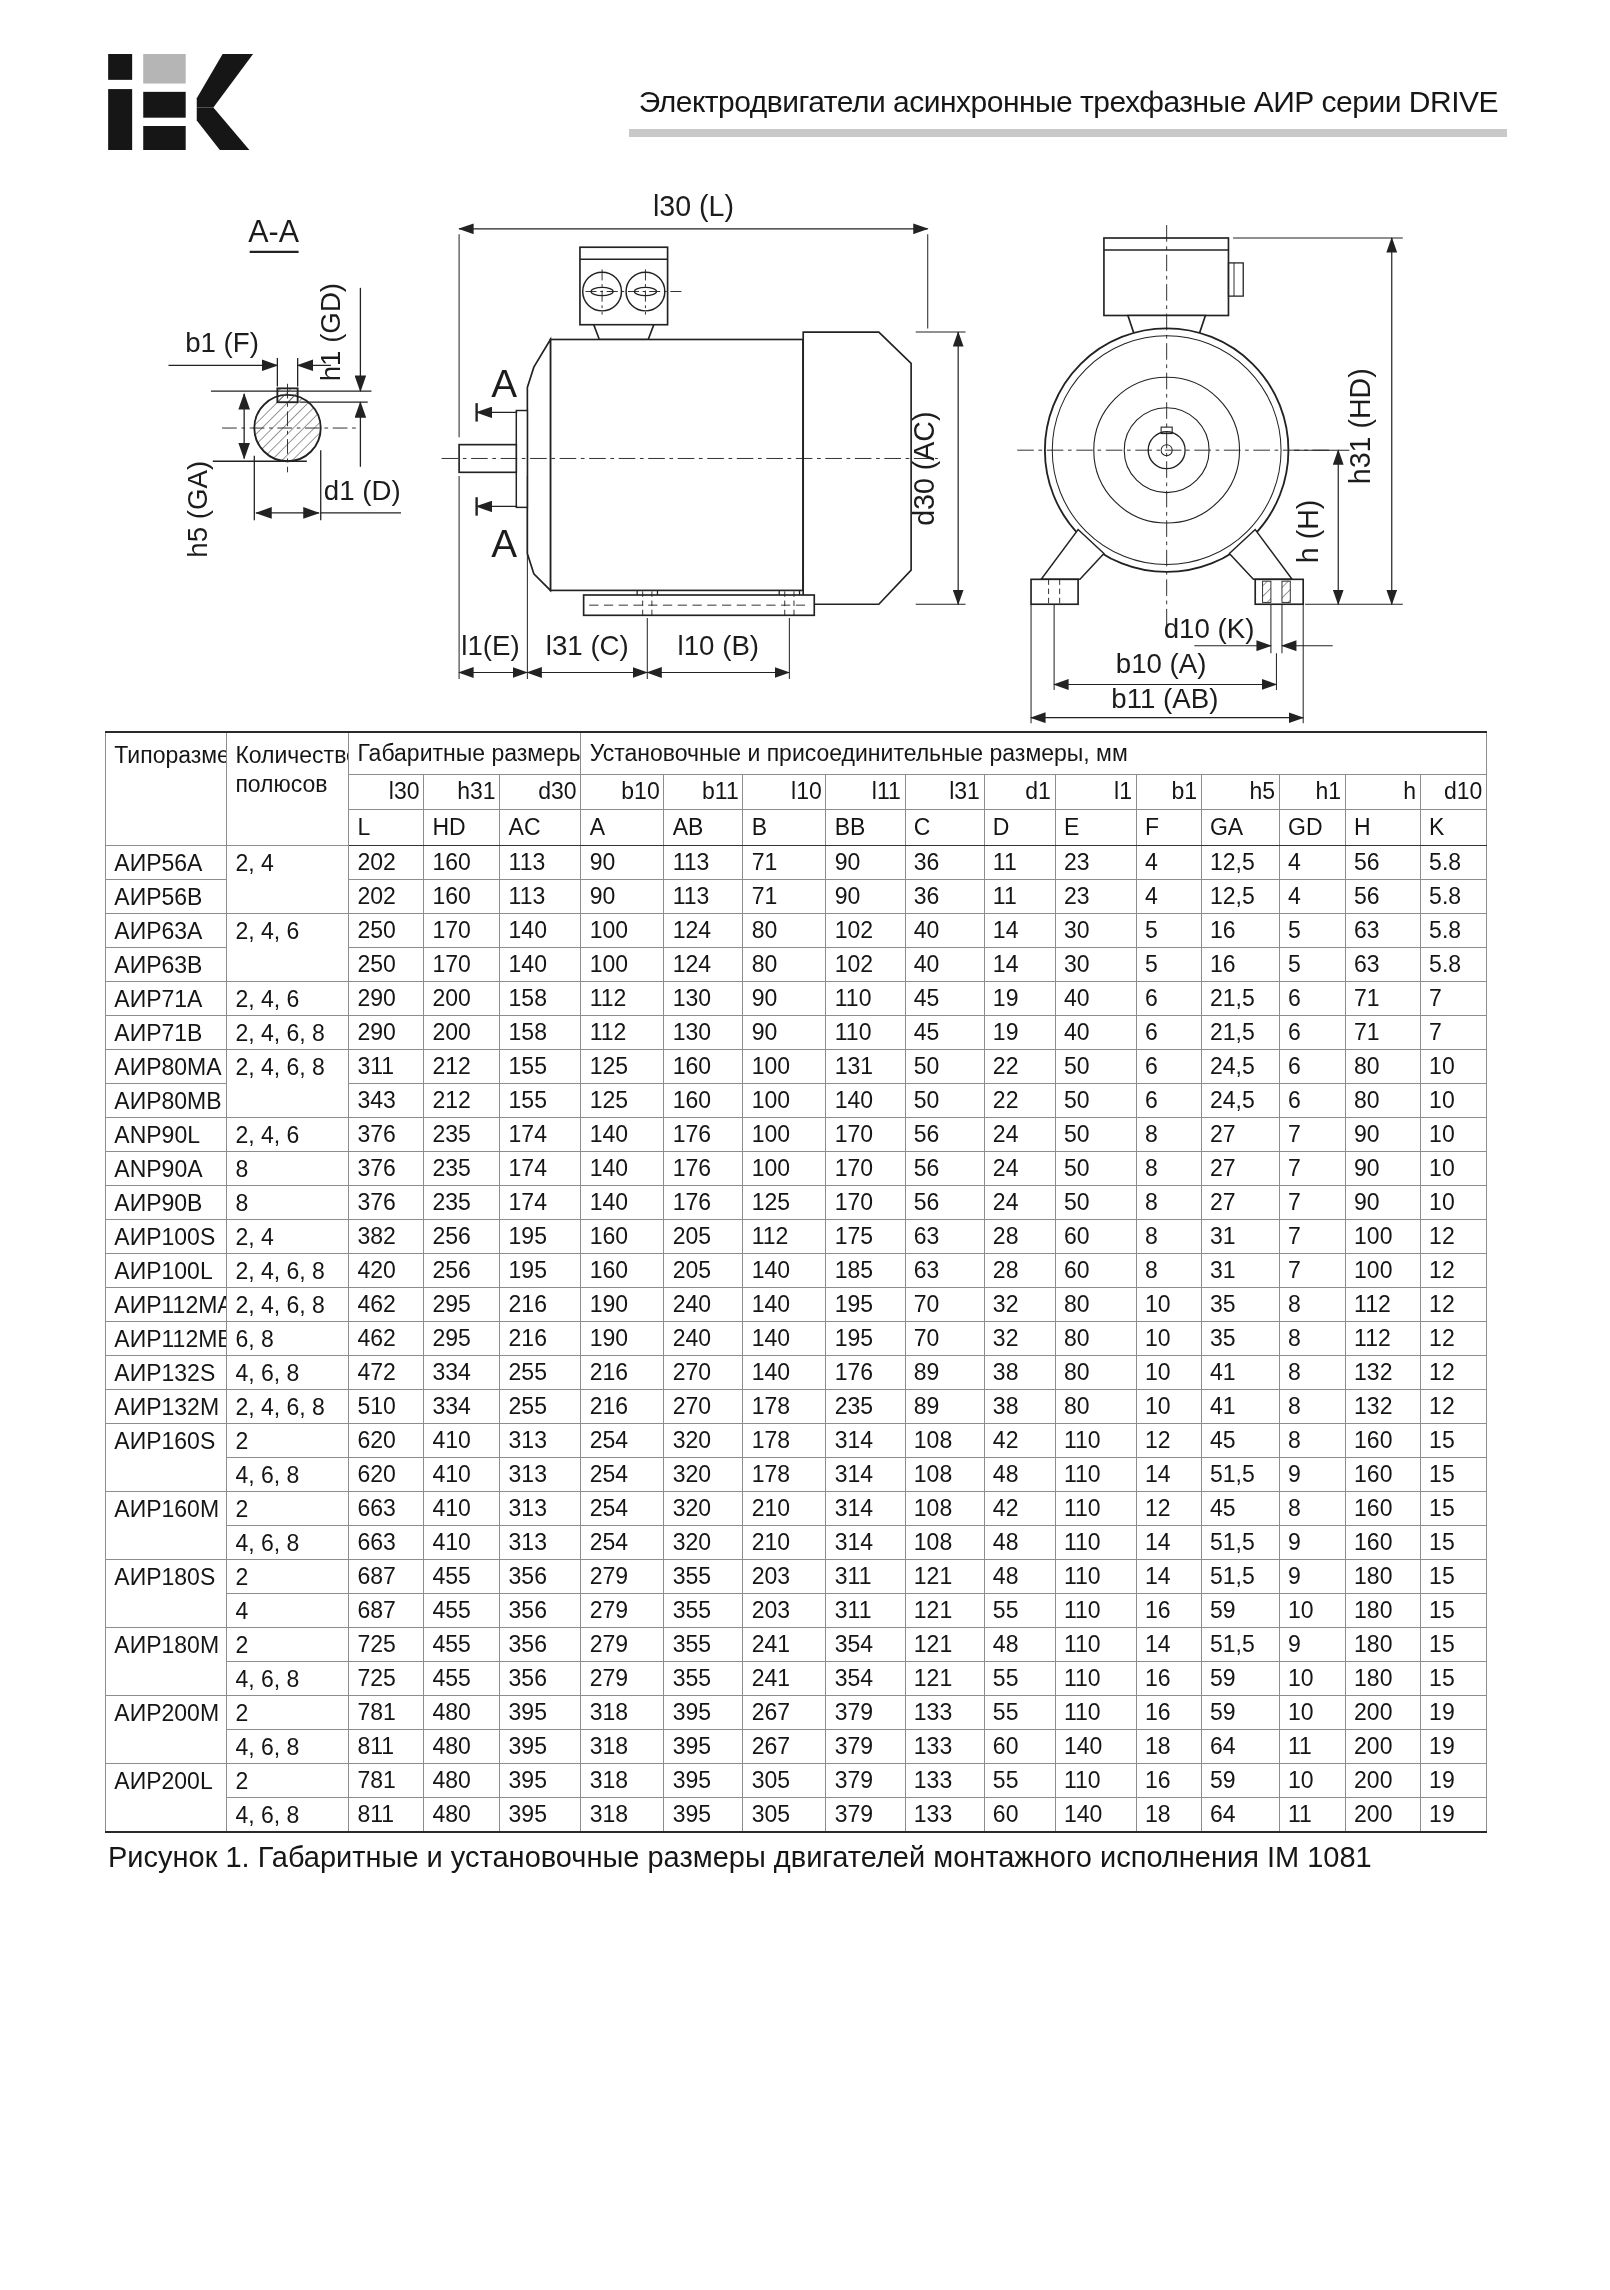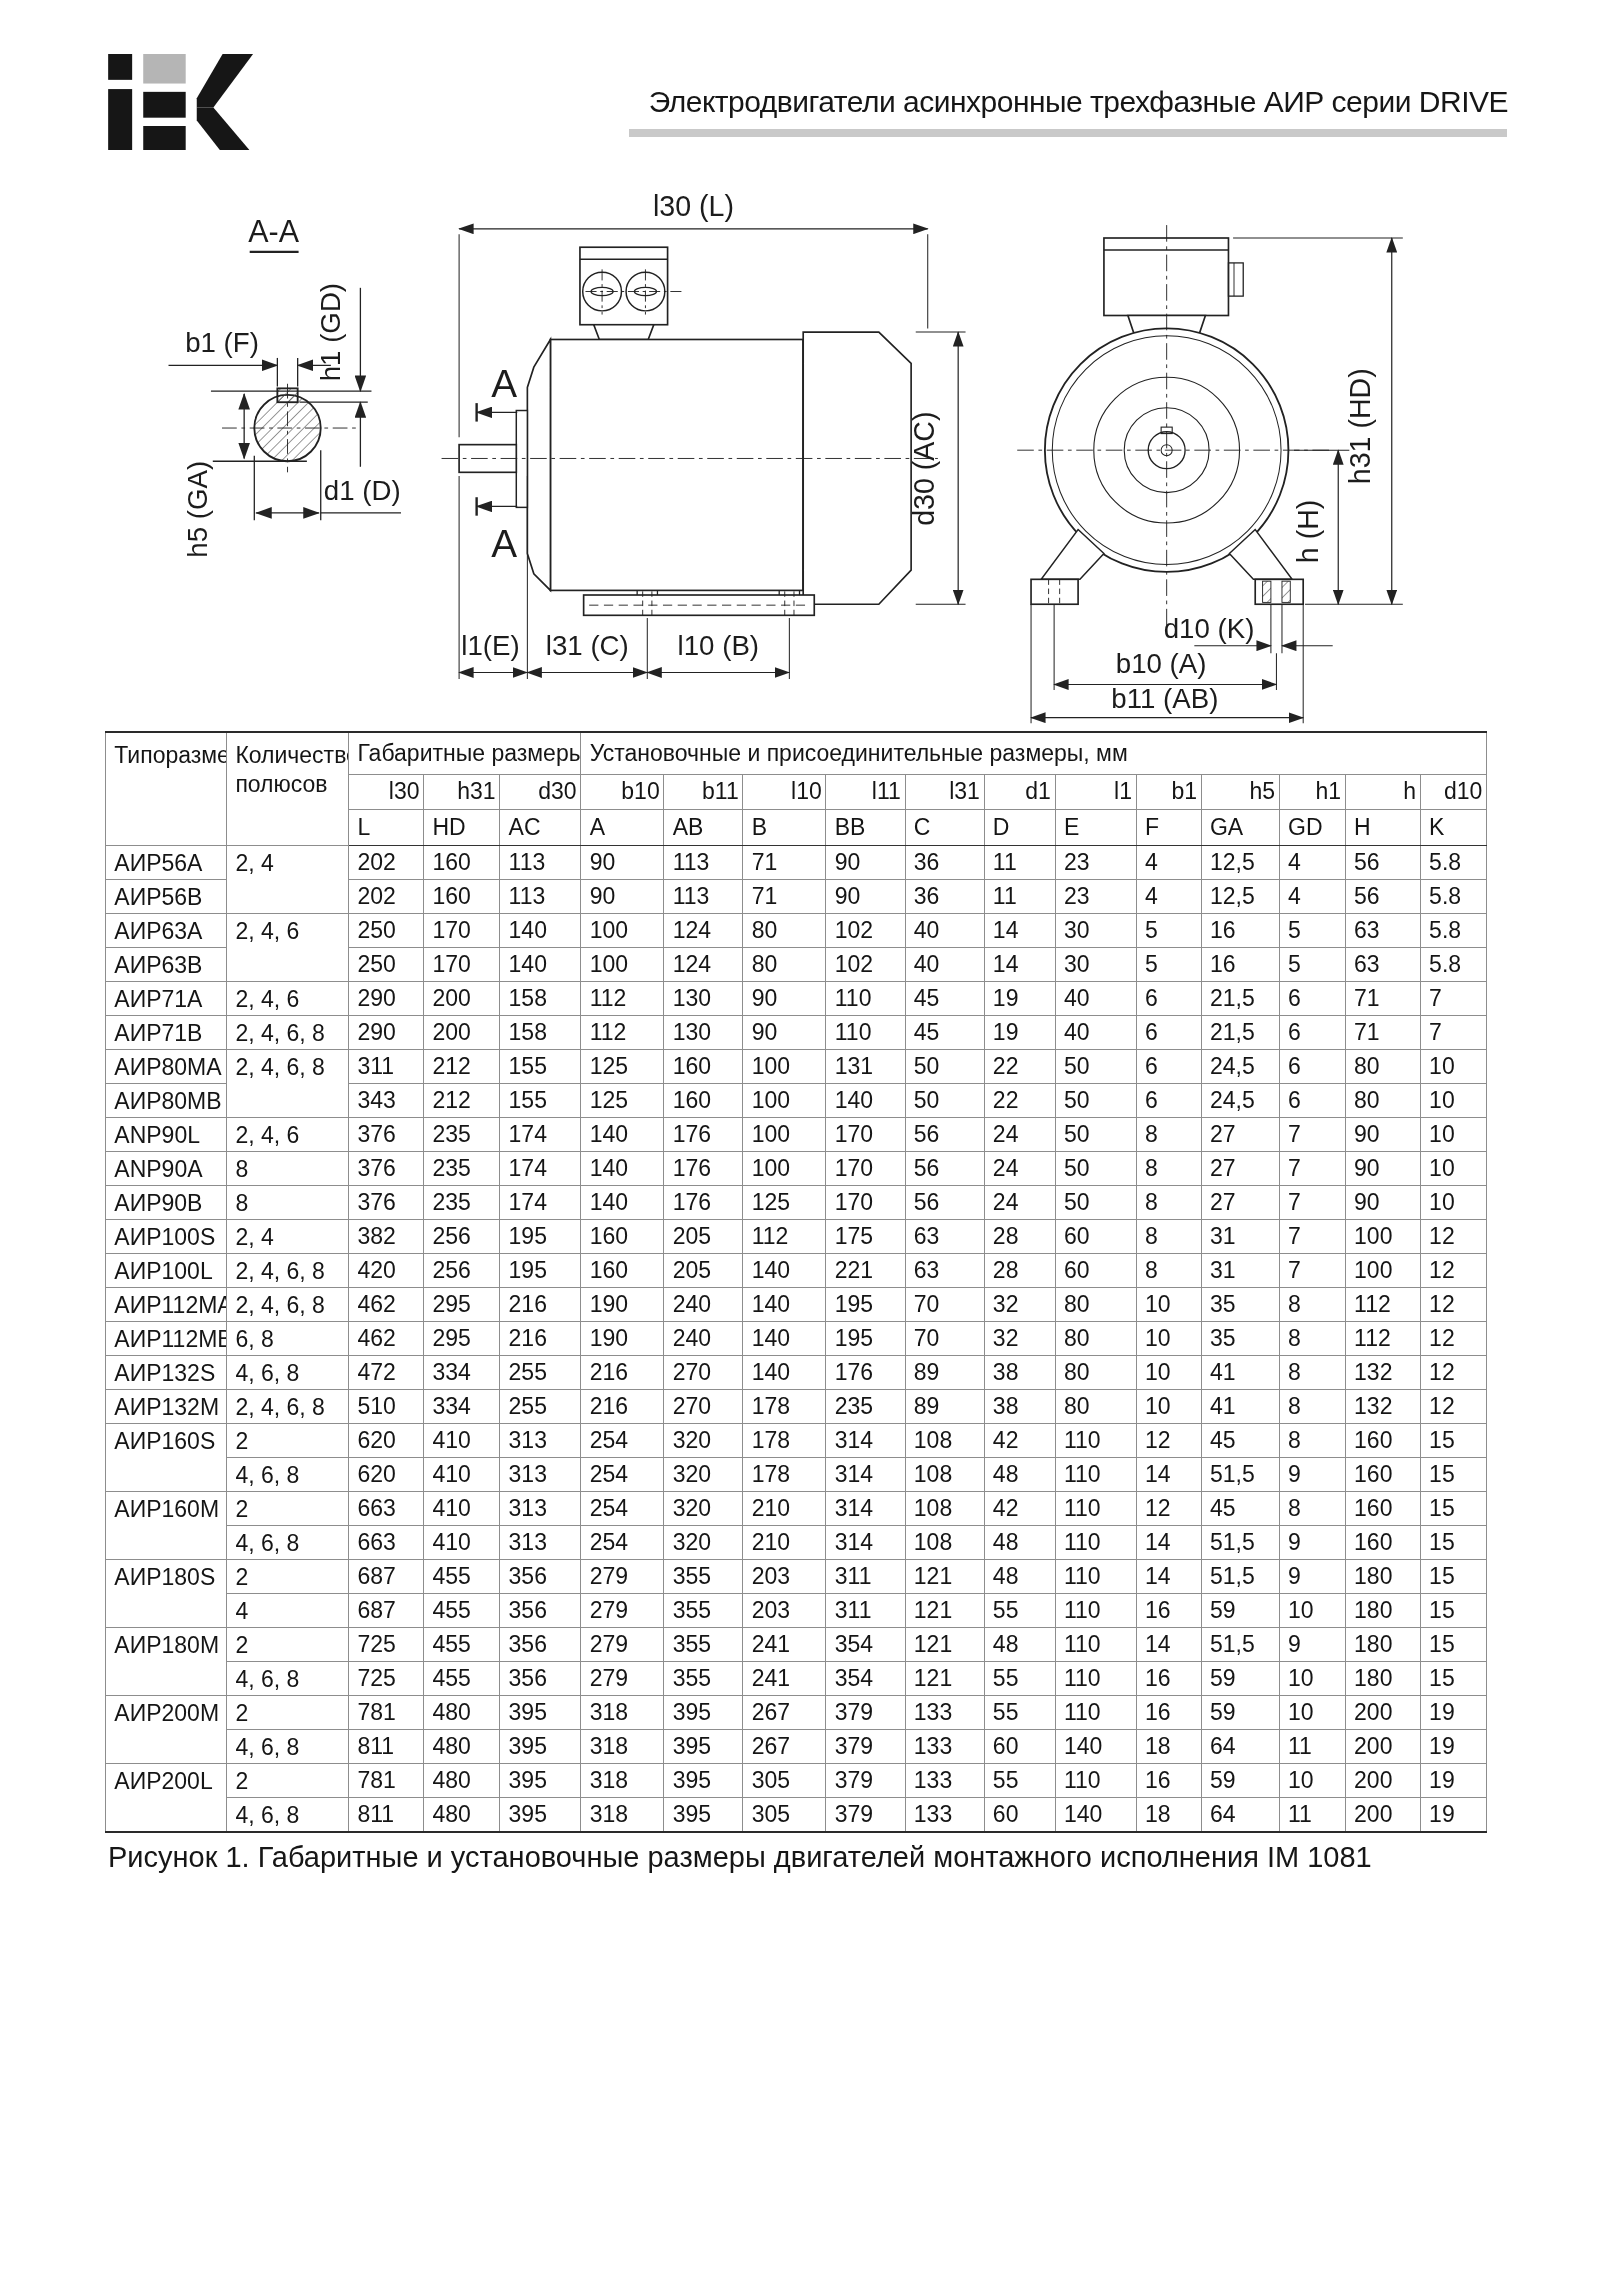--- a/index.html
+++ b/index.html
@@ -3,21 +3,21 @@
 <meta charset="utf-8">
 <style>
   html,body{margin:0;padding:0;}
   body{
     width:1611px;height:2291px;position:relative;background:#ffffff;
     font-family:"Liberation Sans", sans-serif;color:#1a1a1a;overflow:hidden;
   }
   .abs{position:absolute;}
   
   #brand-logo{left:108px;top:54px;width:148px;height:96px;}
-  #page-title{right:103px;top:85px;width:923px;text-align:right;font-size:30px;letter-spacing:-0.5px;color:#161616;}
+  #page-title{right:113px;top:85px;width:923px;text-align:right;font-size:30px;letter-spacing:-0.5px;color:#161616;}
   #title-rule{left:629px;top:129px;width:878px;height:8.3px;background:#c9c9c9;}
   
   #drawings{left:0;top:0;width:1611px;height:738px;}
   svg text{font-family:"Liberation Sans", sans-serif;fill:#1c1c1c;}
   
   #dim-table-wrap{left:105px;top:731px;width:1384px;}
   table{border-collapse:collapse;table-layout:fixed;width:1382px;background:#fff;}
   th,td{border:0.9px solid #8d8d8d;font-weight:normal;text-align:left;padding:1.8px 3.7px 1.8px 8.3px;
         font-size:23px;color:#151515;overflow:hidden;white-space:nowrap;}
   thead th{font-size:23px;}
@@ -506,21 +506,21 @@
         </tr>
         <tr class="r-thin">
           <td rowspan="1" class="cell-type">АИР100L</td>
           <td rowspan="1" class="cell-poles">2, 4, 6, 8</td>
           <td>420</td>
           <td>256</td>
           <td>195</td>
           <td>160</td>
           <td>205</td>
           <td>140</td>
-          <td>221</td>
+          <td>185</td>
           <td>63</td>
           <td>28</td>
           <td>60</td>
           <td>8</td>
           <td>31</td>
           <td>7</td>
           <td>100</td>
           <td>12</td>
         </tr>
         <tr class="r-thick">

